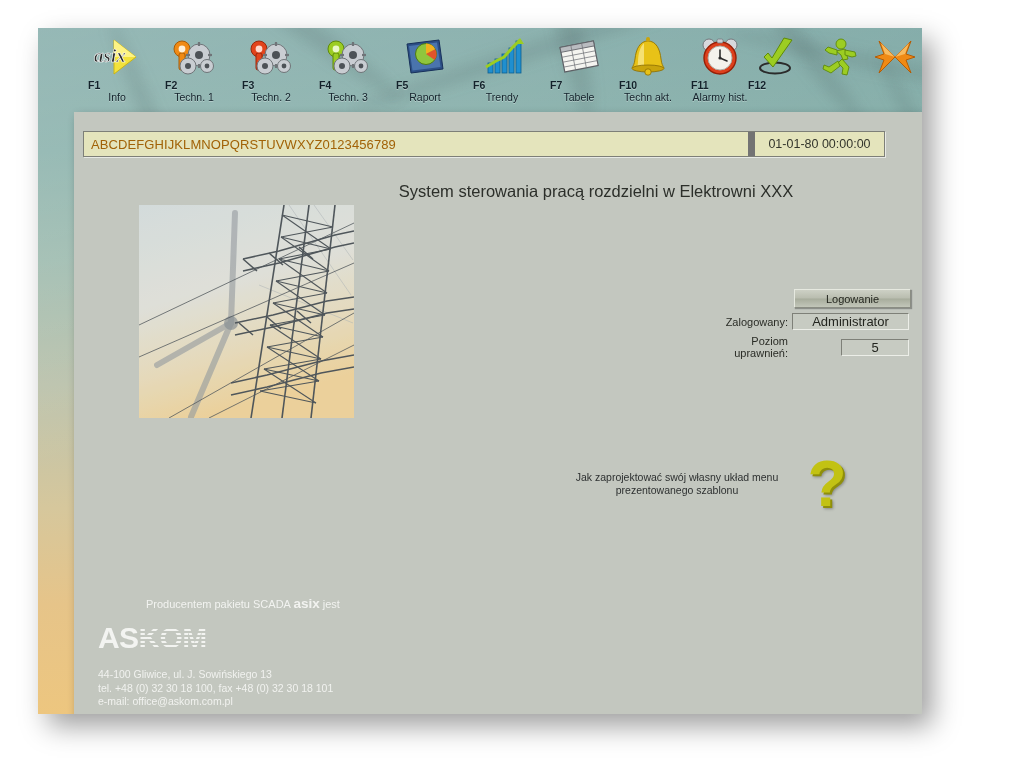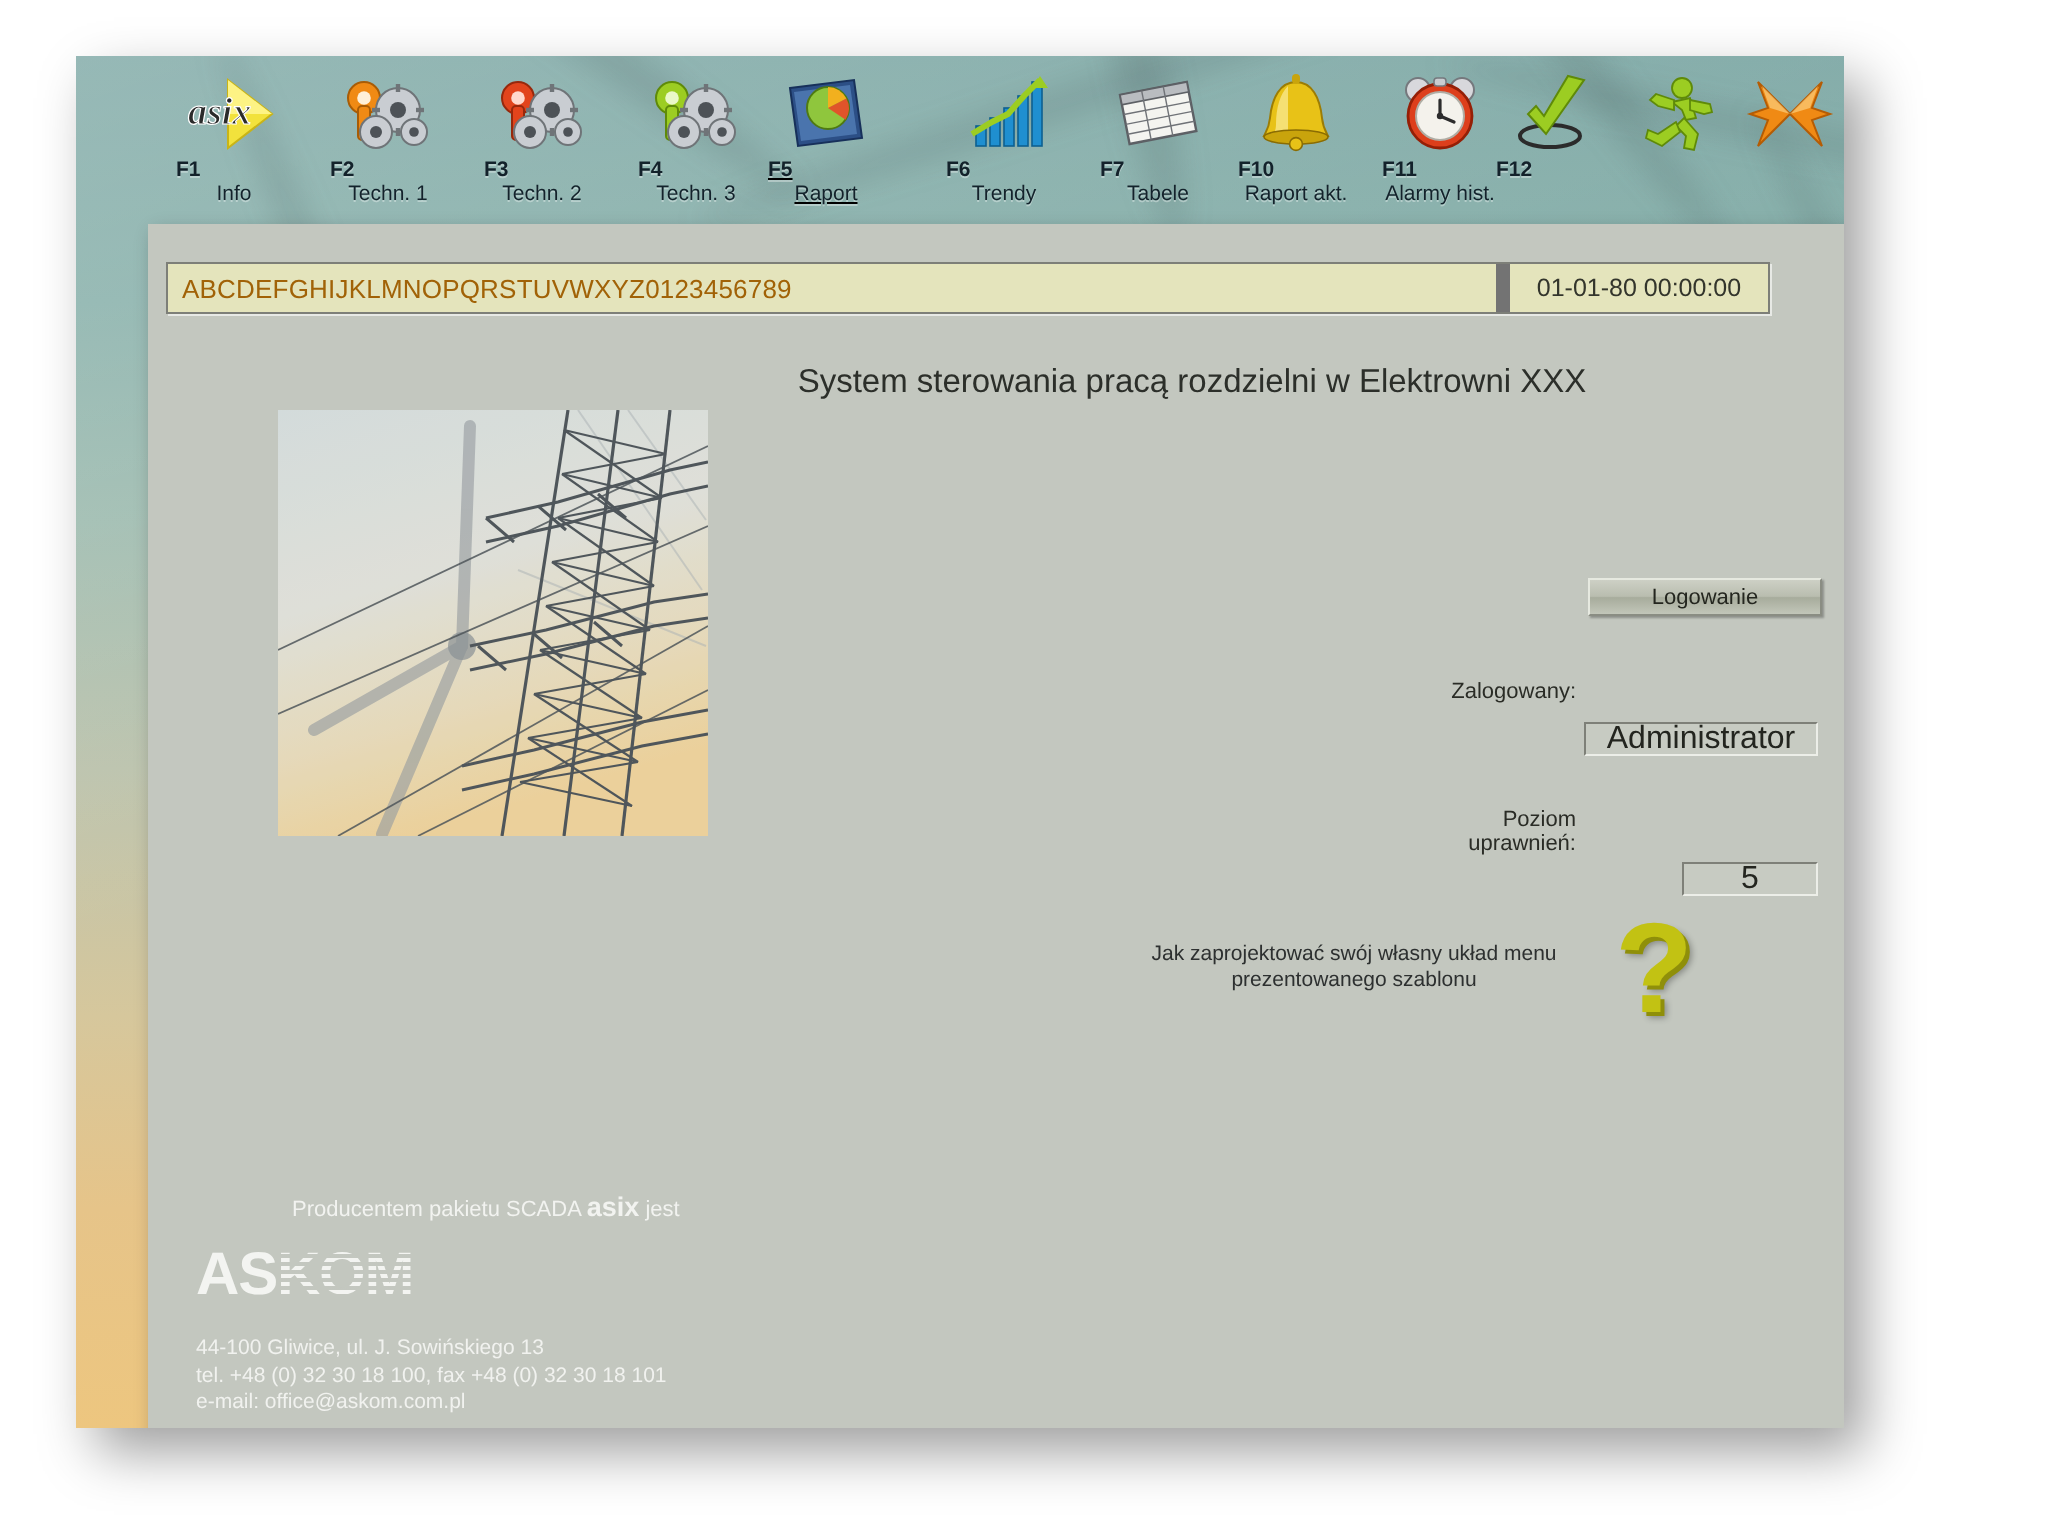--- a/index.html
+++ b/index.html
@@ -65,21 +65,21 @@
   #login-group{position:absolute;left:645px;top:177px;width:190px;}
   .btn{width:115px;height:17px;margin-left:75px;
        background:linear-gradient(180deg,#cdd0c5 0%,#b9bdaf 48%,#a7ac9c 52%,#c2c6b9 100%);
        border:1px solid #8a8d83;border-top-color:#e6e9e0;border-left-color:#e6e9e0;
        font-size:11px;color:#24261f;display:flex;align-items:center;justify-content:center;
        cursor:pointer;box-shadow:1px 1px 1px rgba(0,0,0,.28);}
   .lrow{display:flex;align-items:center;margin-top:5px;}
   .lbl{flex:1;text-align:right;font-size:11px;color:#2a2c26;padding-right:4px;}
   .fld{width:115px;height:15px;background:#c7cbc2;border:1px solid #7e8078;
        border-right-color:#eceee8;border-bottom-color:#eceee8;
-       font-size:16px;color:#23251f;display:flex;align-items:center;justify-content:center;margin-top:48px;}
+       font-size:13px;color:#23251f;display:flex;align-items:center;justify-content:center;}
   .fld.small{width:66px;}
 
   
   #help{position:absolute;left:480px;top:345px;width:300px;display:flex;align-items:center;}
   #help-text{flex:1;text-align:center;font-size:10.5px;color:#2d3030;line-height:13px;}
   #qmark{width:54px;text-align:center;font-size:64px;font-weight:bold;line-height:54px;
          color:#c2c213;text-shadow:2px 2px 0 #8f8f0a, 3px 3px 3px rgba(0,0,0,.3);}
 
   
   #footer{position:absolute;left:24px;top:484px;width:420px;color:#ffffff;}
@@ -198,21 +198,21 @@
                 <line x1="33" y1="29" x2="33" y2="33"></line>
               <line x1="20" y1="20" x2="24" y2="20"></line>
                 <line x1="42" y1="20" x2="46" y2="20"></line>
             </g>
           </svg>
         </div>
         <div class="tb-key">F4</div>
         <div class="tb-lbl">Techn. 3</div>
       </div>
 
-      <div class="tb-item" style="left:336px;text-decoration:underline;">
+      <div class="tb-item" style="left:348px;">
         <div class="tb-ico">
           <svg width="52" height="44" viewBox="0 0 52 44">
             <path d="M8 9 L40 5 L44 34 L12 38 Z" fill="#2c4f86" stroke="#17305a" stroke-width="1"></path>
             <path d="M10 11 L38 7.5 L41.5 32 L13.5 35.5 Z" fill="#4a74ad"></path>
             <circle cx="27" cy="19" r="10.5" fill="#8fc63d" stroke="#4f7a12" stroke-width="1"></circle>
             <path d="M27 19 L27 8.5 A10.5 10.5 0 0 1 36.2 14.3 Z" fill="#f2b01e"></path>
             <path d="M27 19 L36.2 14.3 A10.5 10.5 0 0 1 35.8 24.9 Z" fill="#e0542a"></path>
           </svg>
         </div>
         <div class="tb-key">F5</div>
@@ -261,21 +261,21 @@
         <div class="tb-ico">
           <svg width="52" height="44" viewBox="0 0 52 44">
             <path d="M26 6 C18 6 14 14 13 24 C12.5 29 11 31 10 33 L42 33 C41 31 39.5 29 39 24 C38 14 34 6 26 6 Z" fill="#e8c217" stroke="#9c7c04" stroke-width="1"></path>
             <path d="M22 8 C18 12 16 19 16 27 C16 30 15 32 14 33 L22 33 Z" fill="#f7e584" opacity=".85"></path>
             <ellipse cx="26" cy="33.5" rx="16" ry="3.5" fill="#c9a40c" stroke="#8a6c03" stroke-width=".8"></ellipse>
             <circle cx="26" cy="37" r="3.2" fill="#e8c217" stroke="#8a6c03" stroke-width=".8"></circle>
             <rect x="24" y="2" width="4" height="5" rx="2" fill="#c9a40c"></rect>
           </svg>
         </div>
         <div class="tb-key">F10</div>
-        <div class="tb-lbl">Raport akt.</div>
+        <div class="tb-lbl">Techn akt.</div>
       </div>
 
       <div class="tb-item" style="left:643px;">
         <div class="tb-ico">
           <svg width="52" height="44" viewBox="0 0 52 44">
             <circle cx="15" cy="10" r="6" fill="#d8d8dc" stroke="#75787d" stroke-width="1"></circle>
             <circle cx="37" cy="10" r="6" fill="#d8d8dc" stroke="#75787d" stroke-width="1"></circle>
             <circle cx="26" cy="23" r="16" fill="#dd3f1c" stroke="#951f06" stroke-width="1.4"></circle>
             <circle cx="26" cy="23" r="12" fill="#f4f2ec" stroke="#b0ada4" stroke-width="1"></circle>
             <g stroke="#2c2c2c" stroke-width="1.6" stroke-linecap="round">

